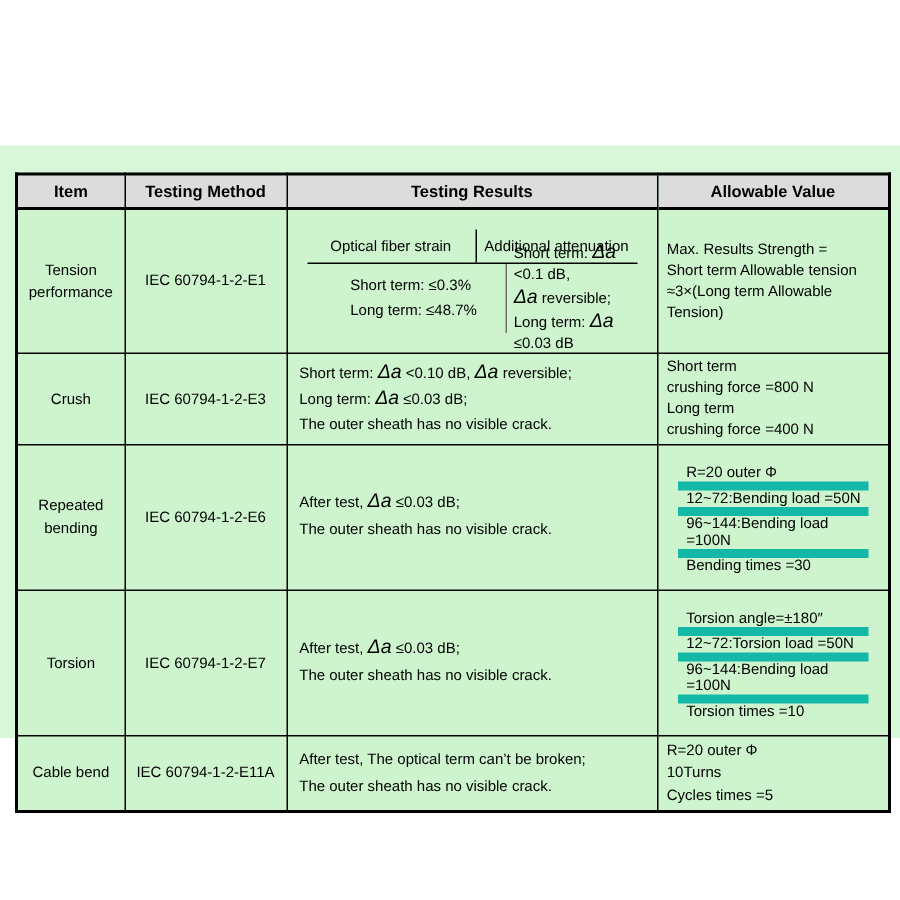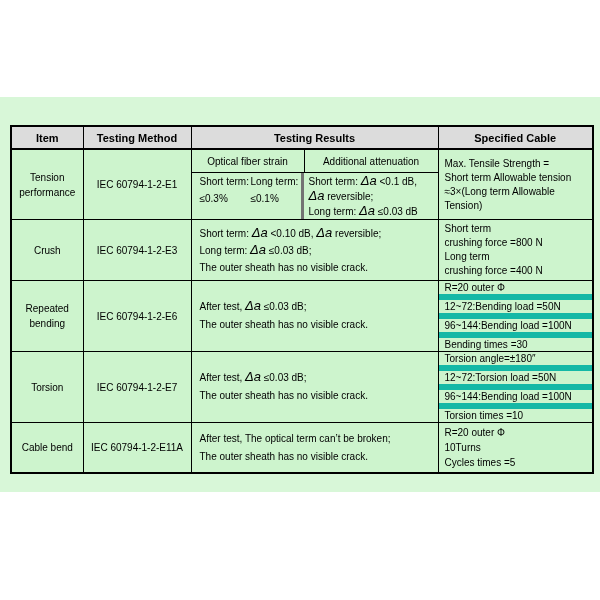--- a/index.html
+++ b/index.html
@@ -2,43 +2,43 @@
 <html><head>
 <meta charset="utf-8">
 <style>
   html,body{margin:0;padding:0;}
   body{
     width:600px;height:600px;background:#ffffff;position:relative;
     font-family:"Liberation Sans",sans-serif;color:#000;overflow:hidden;
   }
   .panel{position:absolute;left:0;top:97px;width:600px;height:395px;background:#d8f7d8;}
   table.spec-table{
-    position:absolute;left:10px;top:125px;width:582px;
+    position:absolute;left:10px;top:115px;width:582px;
     border-collapse:collapse;table-layout:fixed;
     background:#cdf4cd;border:2px solid #000;
   }
   td,th{border:1px solid #000;font-size:10px;vertical-align:middle;overflow:hidden;}
   th{
     background:#dcdcdc;font-size:11px;font-weight:bold;text-align:center;
     border-bottom:2px solid #000;padding:2px 0;
   }
   td.item,td.method{text-align:center;padding:0 2px;line-height:15px;}
   td.res{padding:0 4px 0 8px;margin-top:42px;}
   td.res .ln{line-height:17px;}
   td.res2 .ln{line-height:18px;}
   td.spec{padding:2px 2px 2px 6px;}
   td.spec .ln{line-height:14px;}
-  td.nopad{padding:0;}
+  td.nopad{padding:13px;}
   
   .tsub{display:flex;flex-direction:column;height:69px;}
   .tsub-head{display:flex;height:22px;border-bottom:1px solid #000;flex:none;}
   .tsub-head .c1{width:112px;border-right:1px solid #000;display:flex;align-items:center;justify-content:center;}
   .tsub-head .c2{flex:1;display:flex;align-items:center;justify-content:center;}
   .tsub-body{display:flex;flex:1;min-height:0;}
-  .tsub-body .c1{width:112px;border-right:3px solid #737373;display:flex;flex-direction:row;justify-content:center;padding-left:8px;box-sizing:border-box;}
+  .tsub-body .c1{width:112px;border-right:1px solid #737373;display:flex;flex-direction:column;justify-content:center;padding-left:8px;box-sizing:border-box;margin-left:21px;}
   .tsub-body .c1 .ln{line-height:17px;}
   .tsub-body .c2{flex:1;display:flex;flex-direction:column;justify-content:center;padding-left:5px;}
   .tsub-body .c2 .ln{line-height:14px;}
   
   .specrows{display:flex;flex-direction:column;height:70px;}
   .specrows .srow{flex:1;display:flex;align-items:center;padding-left:6px;border-top:6px solid #14b8a6;}
   .specrows .srow:first-child{border-top:none;}
   
   .da{font-family:Liberation Sans, sans-serif;font-style:italic;font-size:13px;line-height:1;}
   td.foot{
@@ -57,47 +57,47 @@
       <col style="width:108px">
       <col style="width:247px">
       <col style="width:155px">
   </colgroup>
 
   <tbody>
       <tr style="height:23px">
     <th>Item</th>
     <th>Testing Method</th>
     <th>Testing Results</th>
-    <th>Specified Cable</th>
+    <th>Allowable Value</th>
   </tr>
 
   <tr style="height:69px">
     <td class="item">Tension performance</td>
     <td class="method">IEC 60794-1-2-E1</td>
     <td class="nopad">
       <div class="tsub">
         <div class="tsub-head">
           <div class="c1">Optical fiber strain</div>
           <div class="c2">Additional attenuation</div>
         </div>
         <div class="tsub-body">
           <div class="c1">
             <div class="ln">Short term: ≤0.3%</div>
-            <div class="ln">Long term: ≤0.1%</div>
+            <div class="ln">Long term: ≤48.7%</div>
           </div>
           <div class="c2">
             <div class="ln"><span>Short term: </span><span class="da">Δa</span><span> &lt;0.1 dB,</span></div>
             <div class="ln"><span class="da">Δa</span><span> reversible;</span></div>
             <div class="ln"><span>Long term: </span><span class="da">Δa</span><span> ≤0.03 dB</span></div>
           </div>
         </div>
       </div>
     </td>
     <td class="spec">
-      <div class="ln">Max. Tensile Strength =</div>
+      <div class="ln">Max. Results Strength =</div>
       <div class="ln">Short term Allowable tension</div>
       <div class="ln">≈3×(Long term Allowable</div>
       <div class="ln">Tension)</div>
     </td>
   </tr>
 
   <tr style="height:59px">
     <td class="item">Crush</td>
     <td class="method">IEC 60794-1-2-E3</td>
     <td class="res">

